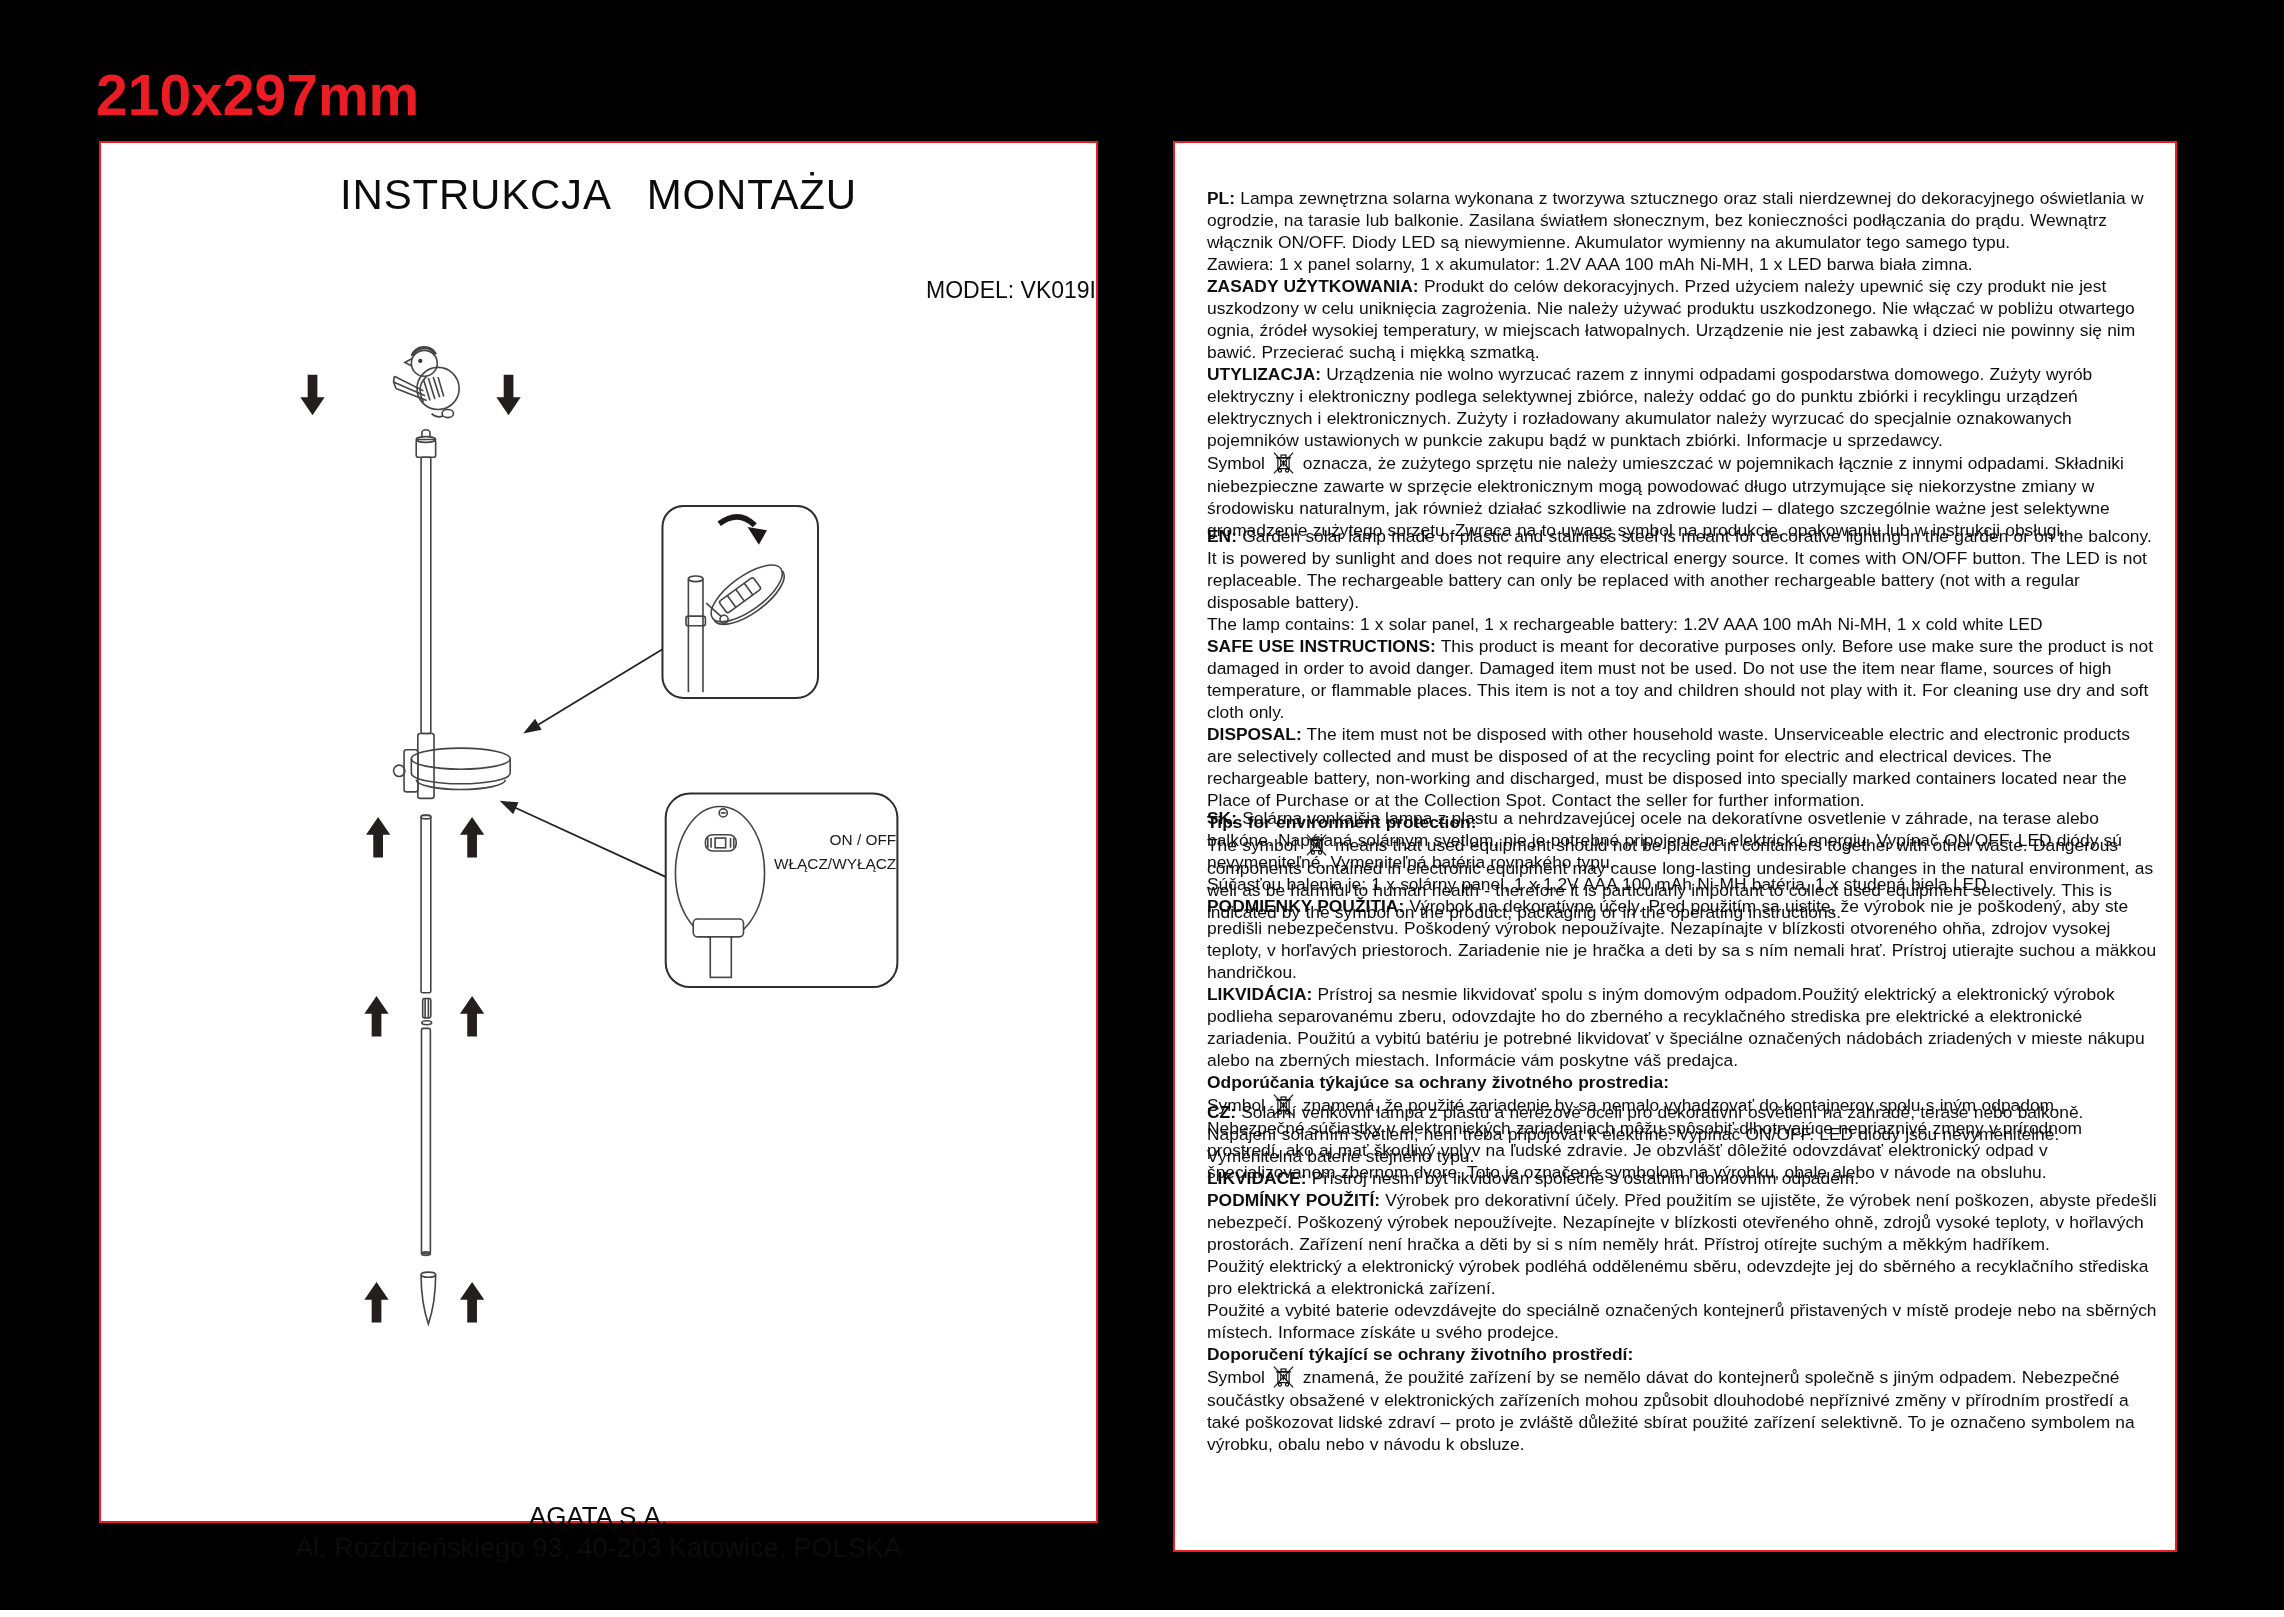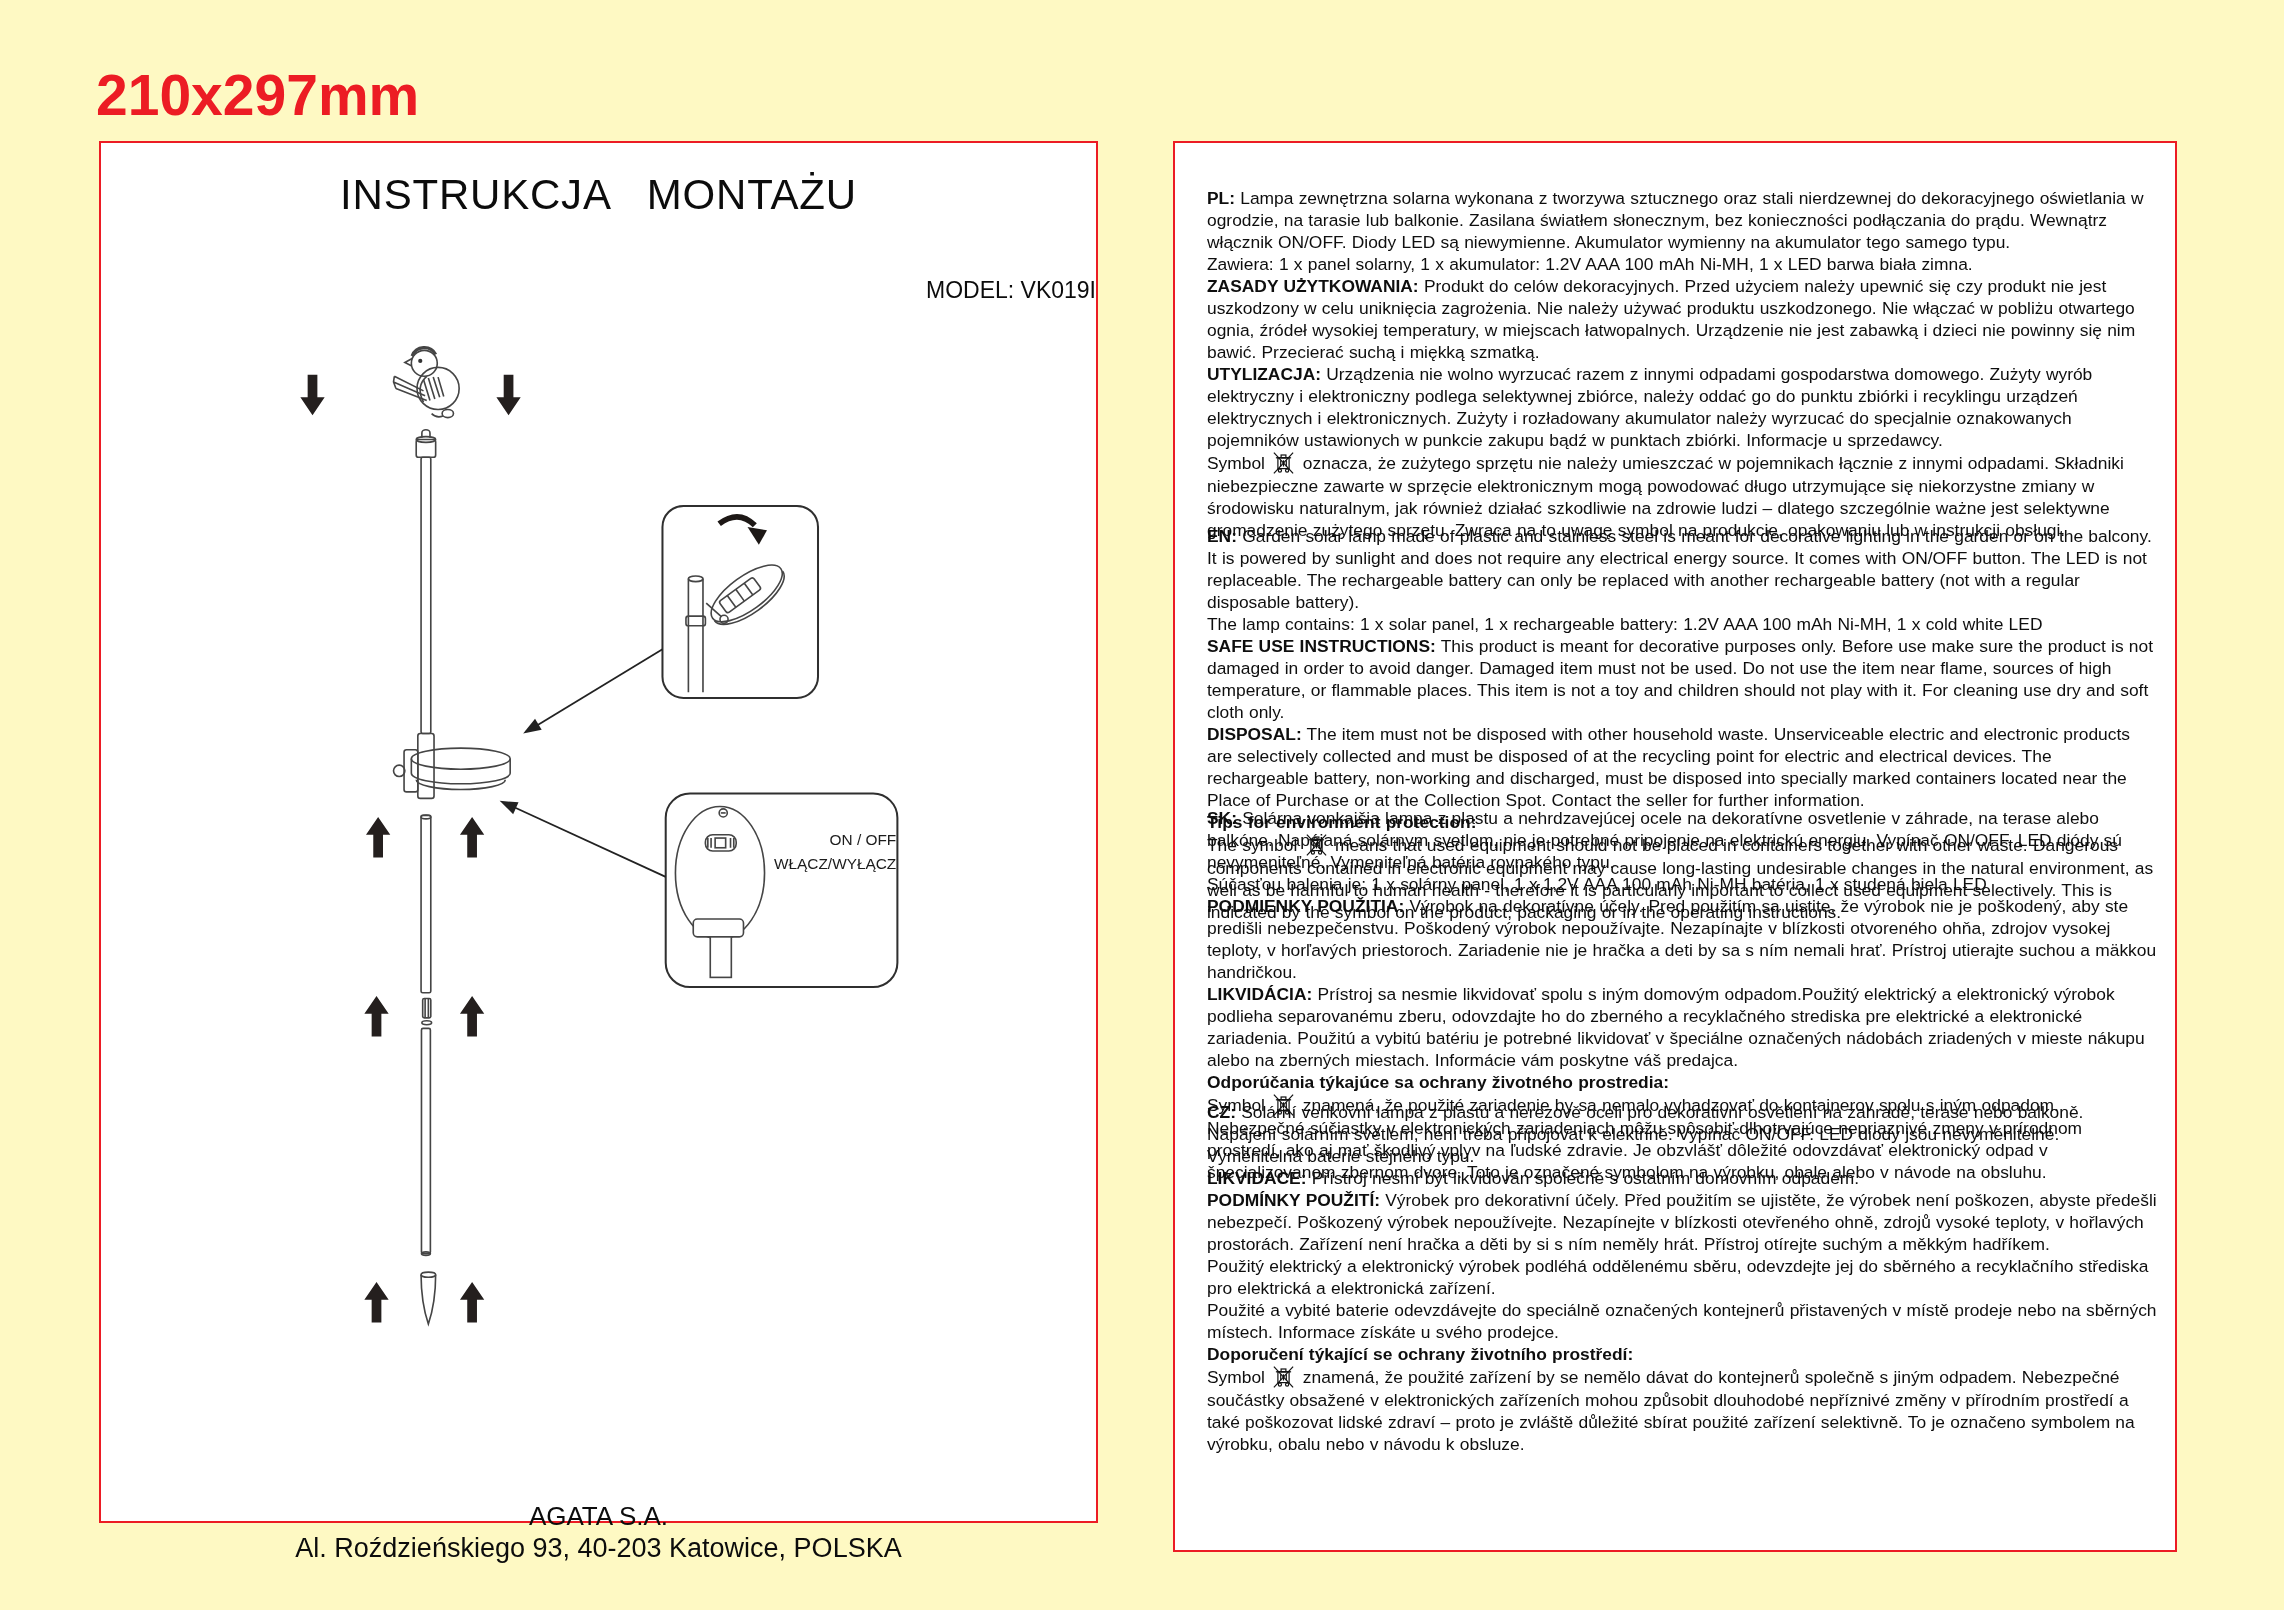--- a/index.html
+++ b/index.html
@@ -1,16 +1,16 @@
 <!DOCTYPE html>
 <html style="font-size:13px"><head>
 <meta charset="utf-8">
 <style>
   html,body{margin:0;padding:0;background:#ffffff;}
-  .page{position:relative;width:2284px;height:1610px;background:#fef9c3;
+  .page{position:relative;width:2284px;height:1610px;background:#000000;
         font-family:"Liberation Sans", sans-serif;color:#111;}
 
   .size-badge{position:absolute;left:96px;top:62px;font-size:57px;font-weight:bold;
               color:#ec1c24;letter-spacing:0px;}
 
   .box{position:absolute;border:2.4px solid #ec1c24;background:#fff;box-sizing:border-box;}
   .left-box{left:99px;top:141px;width:999px;height:1382px;}
   .right-box{left:1173px;top:141px;width:1004px;height:1411px;}
 
   .left-title{position:absolute;left:0;right:0;top:27.5px;text-align:center;

